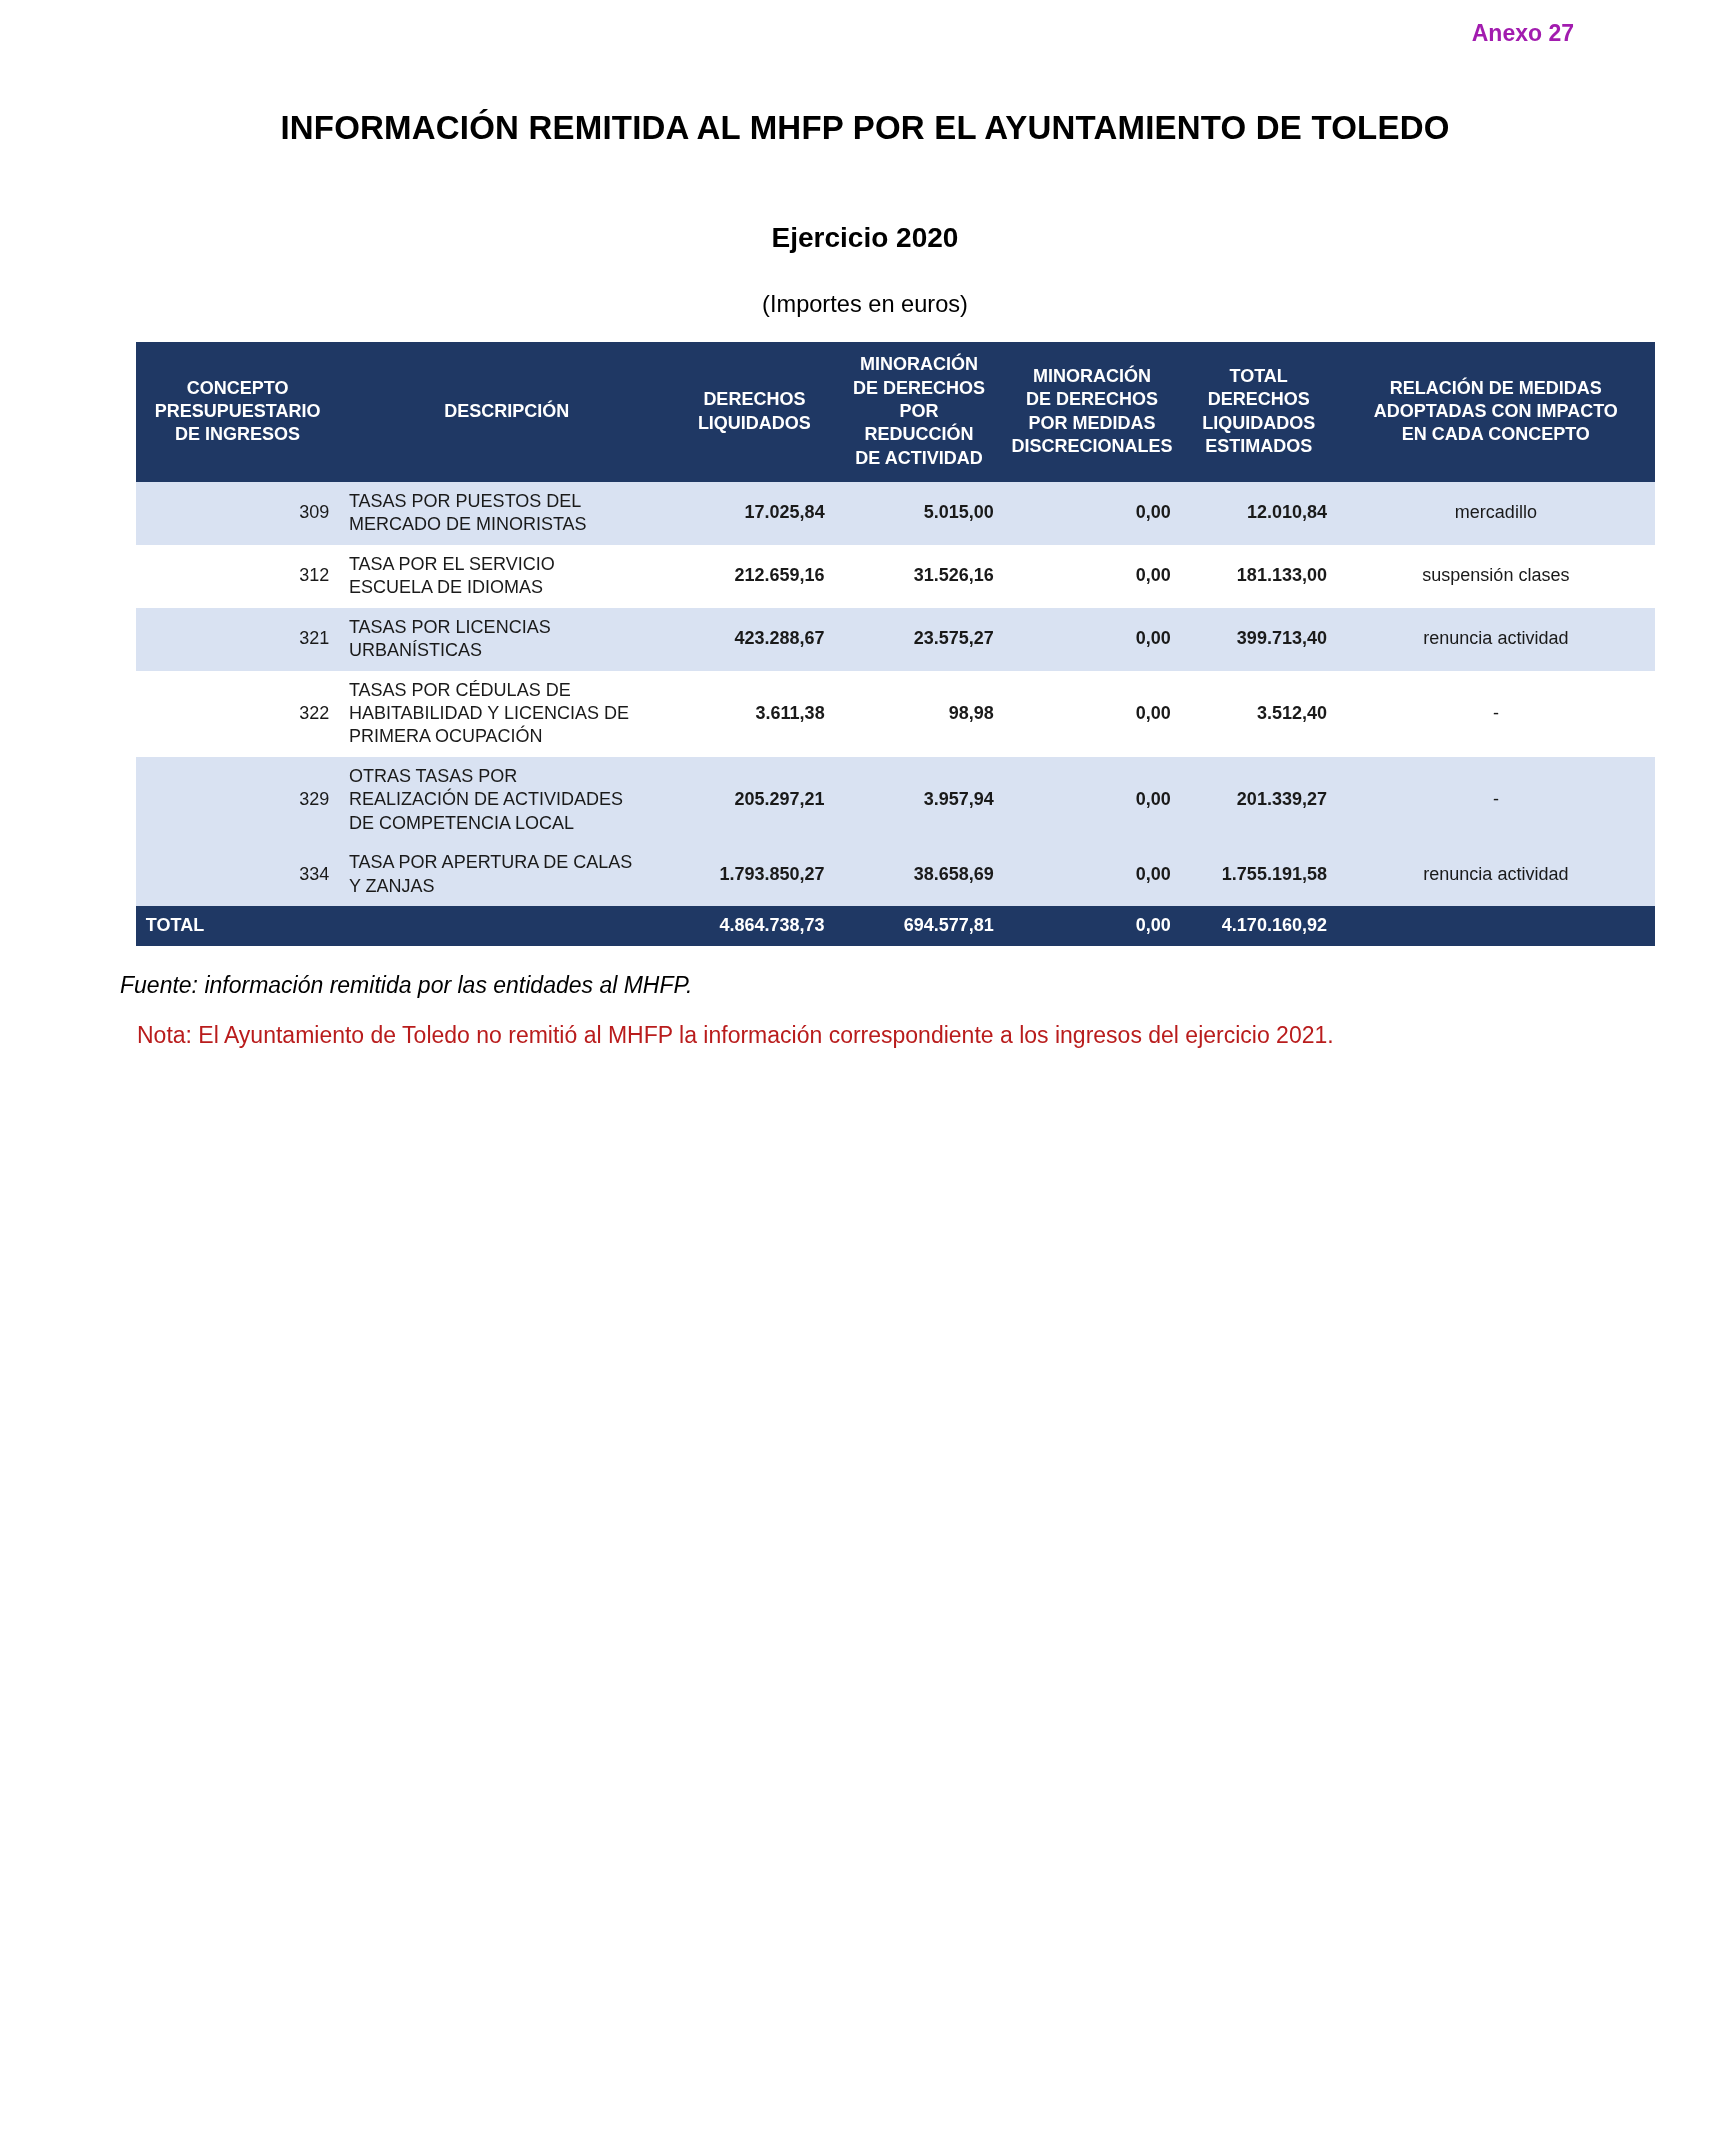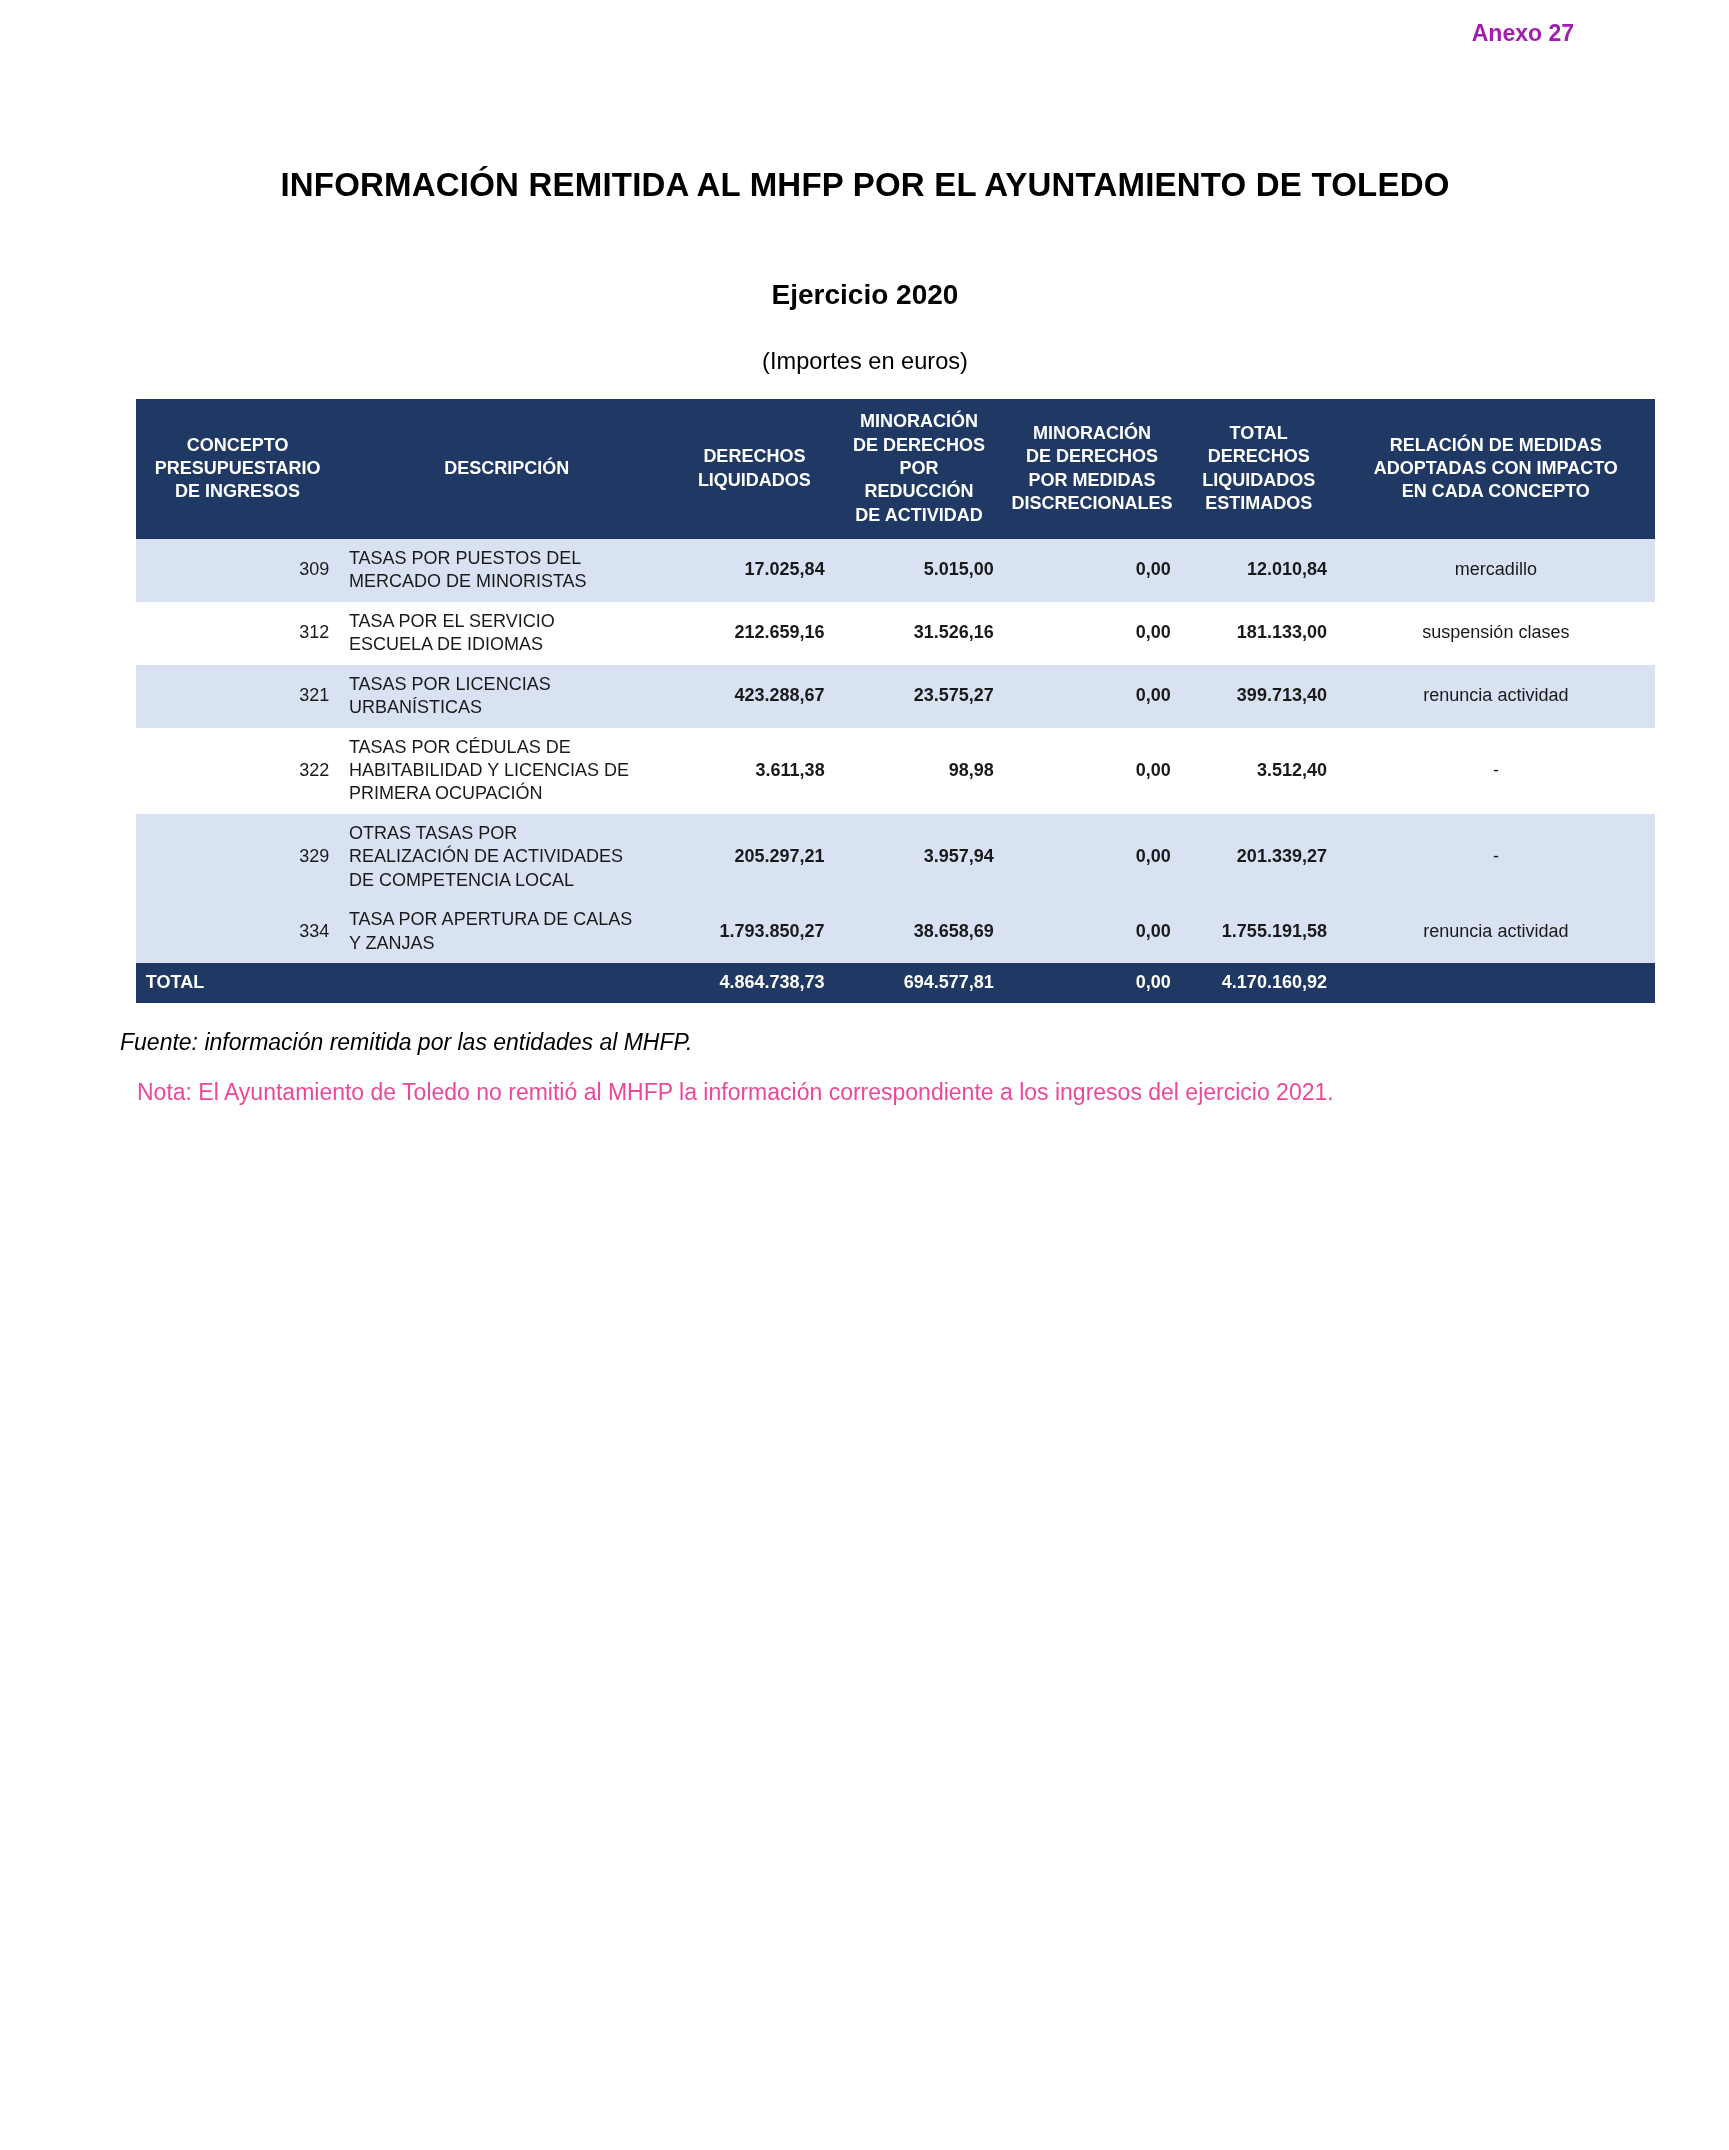--- a/index.html
+++ b/index.html
@@ -12,21 +12,21 @@
     overflow: hidden;
   }
   .annex {
     text-align: right;
     padding: 19.5px 156px 0 0;
     font-weight: 700;
     font-size: 23px;
     color: #a21caf;
   }
   .title {
-    margin-top: 119px;
+    margin-top: 62px;
     text-align: center;
     font-size: 33px;
     font-weight: 700;
     color: #000;
     letter-spacing: 0.2px;
   }
   .subtitle {
     margin-top: 75px;
     text-align: center;
     font-size: 28px;
@@ -77,21 +77,21 @@
   }
   .source {
     margin: 26px 0 0 120px;
     font-size: 23px;
     font-style: italic;
     color: #000;
   }
   .note {
     margin: 23px 0 0 137px;
     font-size: 23px;
-    color: #ec4899;
+    color: #b91c1c;
   }
 </style>
 </head>
 <body>
 
 <div>
 
   <div class="annex">Anexo 27</div>
 
   <div class="title">INFORMACIÓN REMITIDA AL MHFP POR EL AYUNTAMIENTO DE TOLEDO</div>

